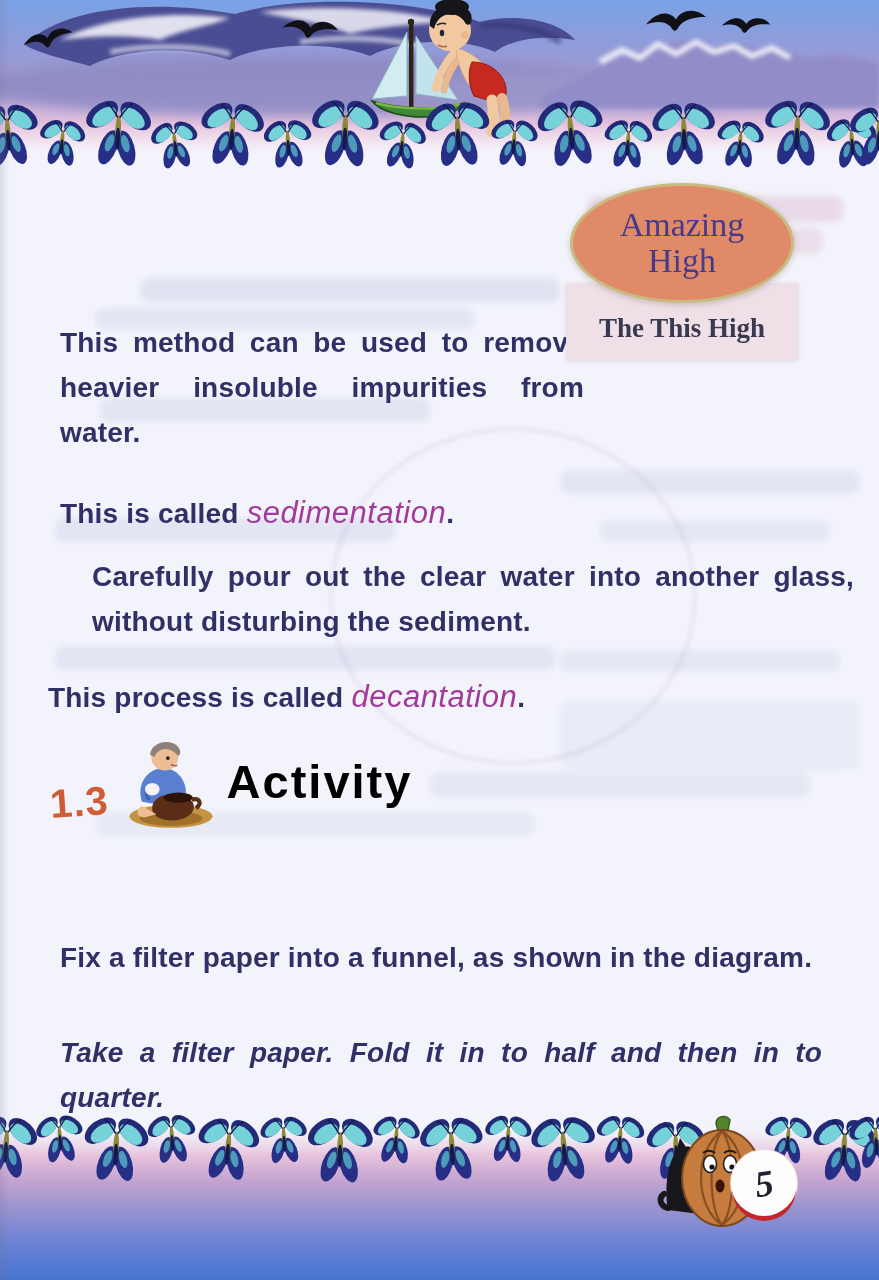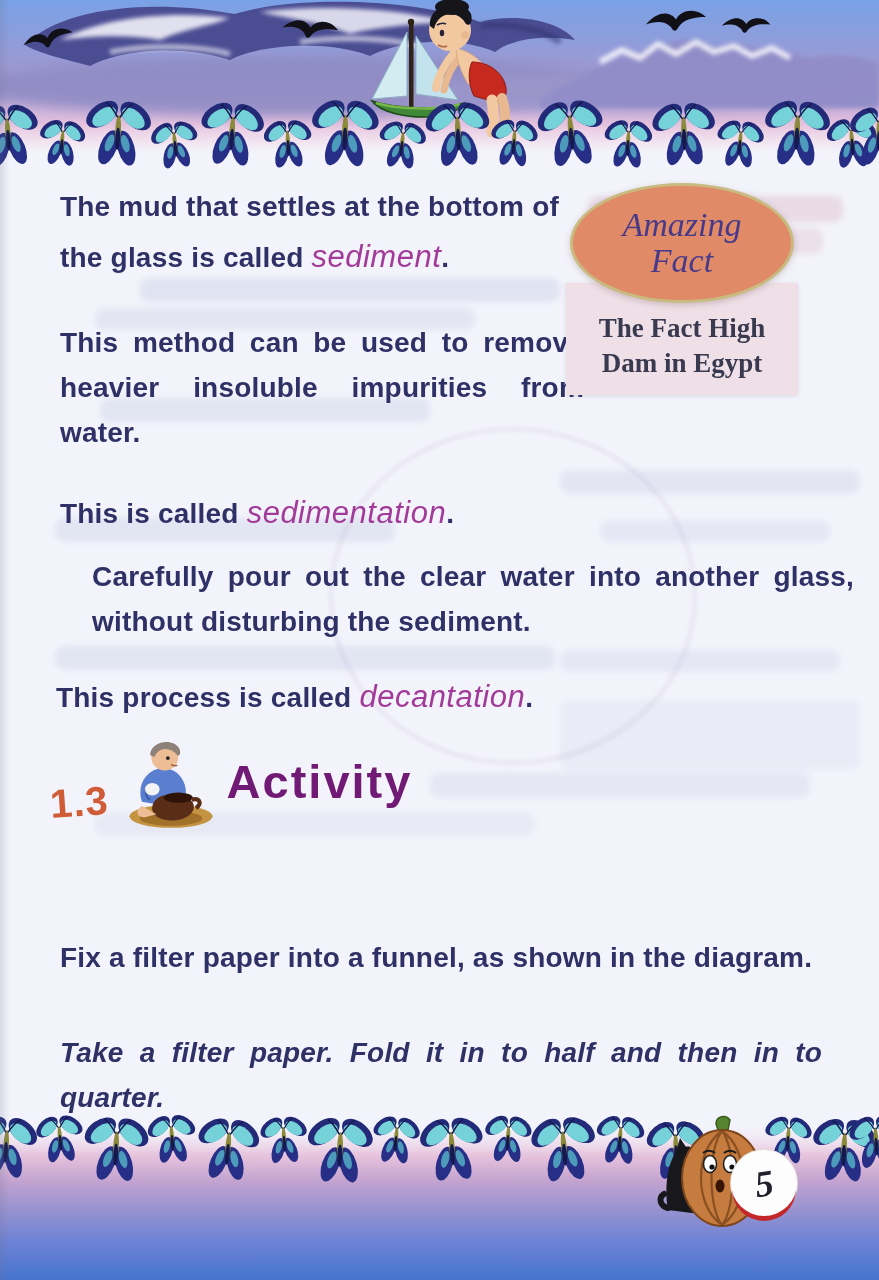--- a/index.html
+++ b/index.html
@@ -17,32 +17,32 @@
   .just{text-align:justify;text-align-last:left;}
   .p1{line-height:50px;}
   .kw{font-style:italic;font-weight:400;font-size:31px;color:#a23a99;letter-spacing:.5px;}
 
   
   .fact{position:absolute;left:566px;top:183px;width:232px;z-index:4;}
   .fact-ellipse{position:relative;z-index:2;width:218px;height:114px;margin:0 auto;
         background:#e08a67;border:3px solid #c9ba7f;border-radius:50%;
         display:flex;flex-direction:column;align-items:center;justify-content:center;
         font-family:"Liberation Serif",serif;color:#473a8a;font-size:34px;line-height:36px;
-        box-shadow:0 2px 6px rgba(90,60,40,.25);font-style:italic;}
+        box-shadow:0 2px 6px rgba(90,60,40,.25);}
   .fact-box{position:relative;z-index:1;margin-top:-20px;background:#efe0e8;
         padding:28px 4px 14px;text-align:center;font-family:"Liberation Serif",serif;
         font-weight:700;color:#39394f;font-size:27px;line-height:35px;
         box-shadow:0 1px 4px rgba(90,80,110,.18);}
 
   
   .activity{position:absolute;left:50px;top:732px;display:flex;align-items:flex-start;z-index:3;}
   .act-num{color:#cf5c36;font-size:40px;font-weight:700;transform:rotate(-4deg);
         margin-top:48px;letter-spacing:1px;}
   .act-icon{width:104px;height:100px;margin:0 4px 0 10px;}
-  .act-label{color:#701a75;font-size:47px;font-weight:700;letter-spacing:2px;margin-top:22px;}
+  .act-label{color:#000000;font-size:47px;font-weight:700;letter-spacing:2px;margin-top:22px;}
 
   
   .page-badge{position:absolute;left:731px;top:1150px;width:66px;height:66px;border-radius:50%;
         background:#fdfdfd;box-shadow:0 6px 0 -1px #c3272b,0 0 0 1px #e6e0da;z-index:5;
         display:flex;align-items:center;justify-content:center;}
   .page-badge span{font-family:"Liberation Serif",serif;font-style:italic;font-weight:700;
         font-size:37px;color:#21212e;transform:rotate(-8deg);}
 
   
   .smudge{position:absolute;filter:blur(3px);border-radius:9px;z-index:1;}
@@ -167,29 +167,28 @@
   <div class="smudge" style="left:100px;top:398px;width:330px;height:24px;background:rgba(150,158,205,.18);"></div>
   <div class="smudge" style="left:560px;top:470px;width:300px;height:24px;background:rgba(150,158,205,.16);"></div>
   <div class="smudge" style="left:55px;top:518px;width:340px;height:24px;background:rgba(150,158,205,.18);"></div>
   <div class="smudge" style="left:600px;top:520px;width:230px;height:22px;background:rgba(150,158,205,.14);"></div>
   <div class="smudge" style="left:55px;top:646px;width:500px;height:24px;background:rgba(150,158,205,.18);"></div>
   <div class="smudge" style="left:560px;top:650px;width:280px;height:22px;background:rgba(150,158,205,.14);"></div>
   <div class="smudge" style="left:560px;top:700px;width:300px;height:70px;background:rgba(150,158,205,.10);"></div>
   <div class="smudge" style="left:430px;top:772px;width:380px;height:26px;background:rgba(150,158,205,.14);"></div>
   <div class="smudge" style="left:95px;top:812px;width:440px;height:24px;background:rgba(150,158,205,.12);"></div>
 
-  <p class="para p1 w1" style="left:60px;top:182px;"><span>The mud that settles at the bottom of the glass is called </span><span class="kw">sediment</span><span>.</span></p>
 
   <p class="para w1 just" style="left:60px;top:320px;"><span>This method can be used to remove heavier insoluble impurities from water.</span></p>
 
   <p class="para w2" style="left:60px;top:490px;"><span>This is called </span><span class="kw">sedimentation</span><span>.</span></p>
 
   <p class="para w2 just" style="left:60px;top:554px;margin-left:32px;"><span>Carefully pour out the clear water into another glass, without disturbing the sediment.</span></p>
 
-  <p class="para w2" style="left:56px;top:674px;"><span>This process is called </span><span class="kw">decantation</span><span>.</span></p>
+  <p class="para w2" style="left:48px;top:674px;"><span>This process is called </span><span class="kw">decantation</span><span>.</span></p>
 
   <div class="activity">
     <span class="act-num">1.3</span>
     <svg class="act-icon" viewBox="0 0 100 90">
       <ellipse cx="50" cy="78" rx="40" ry="11" fill="#c08a2e" opacity="0.9"></ellipse>
       <ellipse cx="50" cy="80" rx="30" ry="7" fill="#8a5a1a" opacity="0.6"></ellipse>
       <path d="M33,34 C22,40 18,52 22,64 L46,68 L64,60 C66,48 60,38 52,34 C46,31 39,31 33,34 Z" fill="#5b7fd0"></path>
       <path d="M28,48 C24,54 26,60 30,62" stroke="#3f5da8" stroke-width="2" fill="none"></path>
       <circle cx="44" cy="21" r="13" fill="#edbd95"></circle>
       <path d="M30,19 C30,6 52,2 58,13 C60,17 58,21 56,19 C50,11 38,11 34,21 Z" fill="#8d8178"></path>
@@ -205,25 +204,24 @@
   </div>
 
 
   <p class="para w2 just" style="left:60px;top:935px;"><span>Fix a filter paper into a funnel, as shown in the diagram.</span></p>
 
   <p class="para w2 just" style="left:60px;top:1030px;font-style:italic;"><span>Take a filter paper. Fold it in to half and then in to quarter.</span></p>
 
   <div class="fact">
     <div class="fact-ellipse">
       <div>Amazing</div>
-      <div>Fact</div>
+      <div>High</div>
     </div>
     <div class="fact-box">
-      <div>The Fact High</div>
-      <div>Dam in Egypt</div>
+      <div>The This High</div>
     </div>
   </div>
 
   <svg class="footer-art" width="879" height="178" viewBox="0 0 879 178">
     <defs>
       <linearGradient id="sea" x1="0" y1="0" x2="0" y2="1">
         <stop offset="0" stop-color="#f3f4fb" stop-opacity="0"></stop>
         <stop offset="0.22" stop-color="#e7c3dc"></stop>
         <stop offset="0.38" stop-color="#c3a3d0"></stop>
         <stop offset="0.55" stop-color="#9a94d0"></stop>

